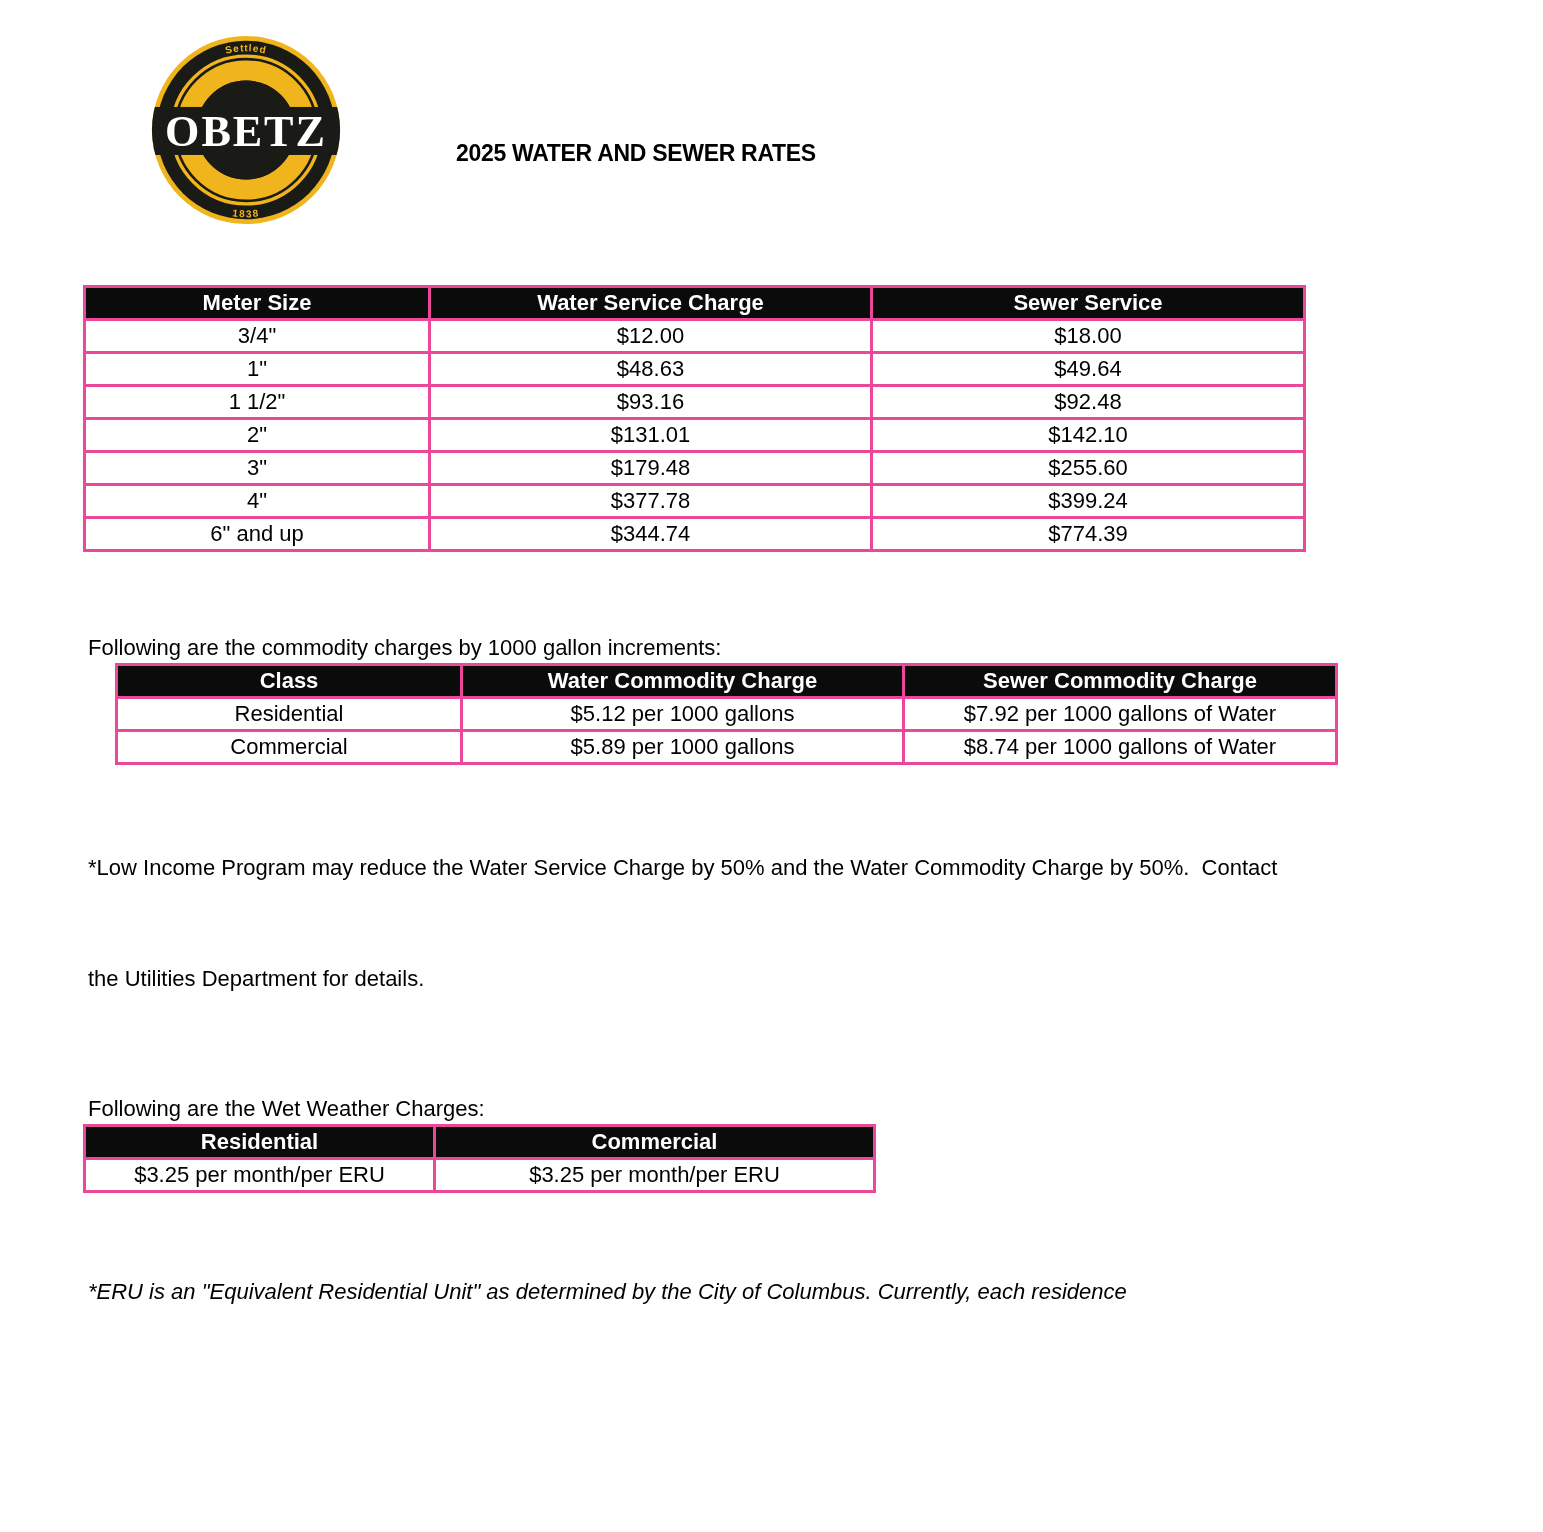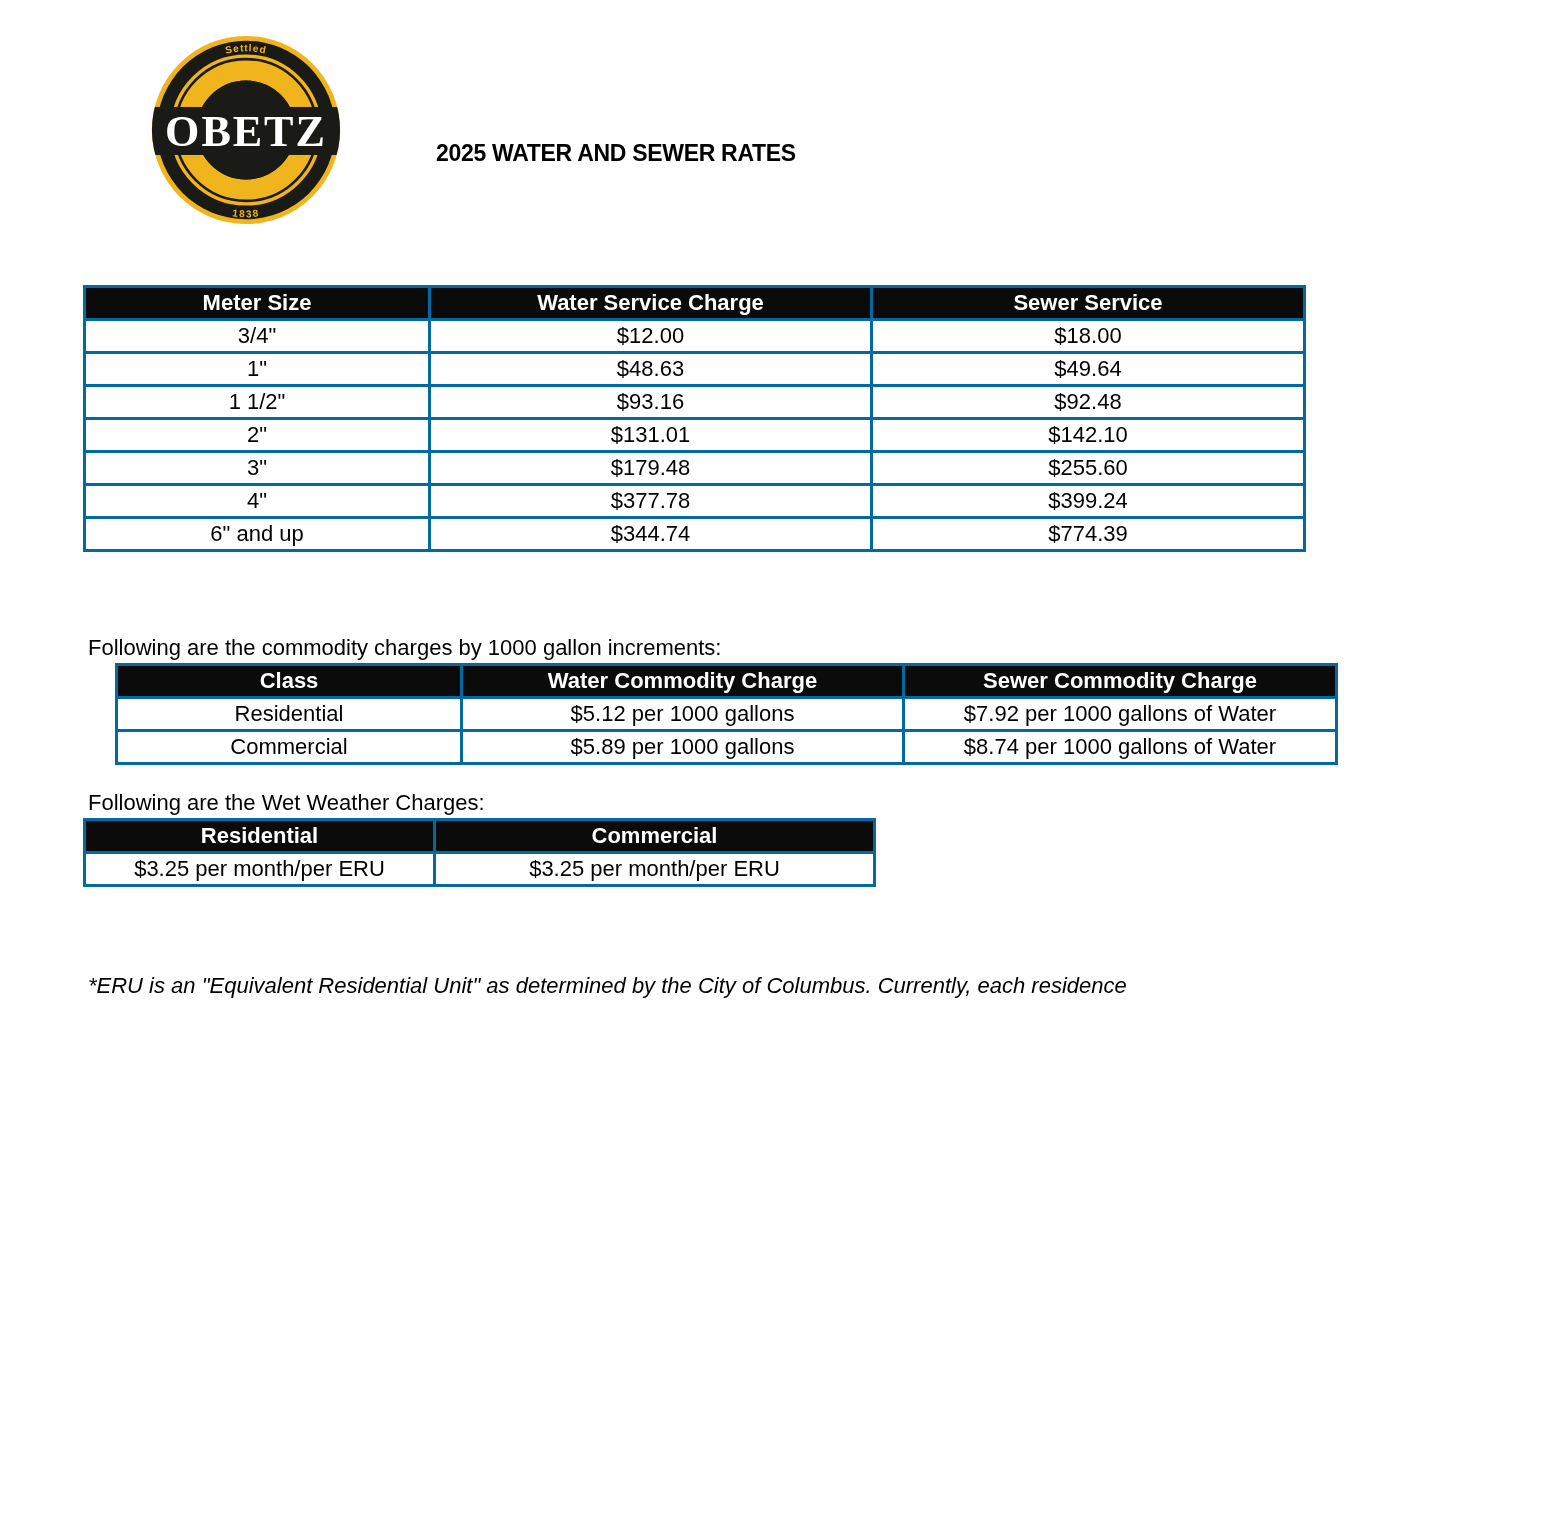--- a/index.html
+++ b/index.html
@@ -15,21 +15,21 @@
   
   .logo-wrap {
     position: absolute;
     left: 150px;
     top: 34px;
     width: 192px;
     height: 192px;
   }
   .doc-title {
     position: absolute;
-    left: 436px;
+    left: 456px;
     top: 140px;
     font-size: 23px;
     font-weight: 700;
     letter-spacing: -0.3px;
     white-space: nowrap;
   }
 
   
   .content {
     position: absolute;
@@ -52,21 +52,21 @@
   .note.italic { font-style: italic; }
 
   
   table.rate-table {
     border-collapse: collapse;
     table-layout: fixed;
     margin-top: 2px;
   }
   table.rate-table th,
   table.rate-table td {
-    border: 3px solid #0369a1;
+    border: 3px solid #ec4899;
     height: 33px;
     text-align: center;
     vertical-align: middle;
     font-size: 22px;
     padding: 0 4px;
     overflow: hidden;
     white-space: nowrap;
   }
   table.rate-table th {
     background: #0b0b0b;
@@ -199,20 +199,24 @@
           <td>$5.12 per 1000 gallons</td>
           <td>$7.92 per 1000 gallons of Water</td>
         </tr>
         <tr>
           <td>Commercial</td>
           <td>$5.89 per 1000 gallons</td>
           <td>$8.74 per 1000 gallons of Water</td>
         </tr>
       </tbody>
     </table>
+  <div class="note mt-lowincome-note">
+    <div>*Low Income Program may reduce the Water Service Charge by 50% and the Water Commodity Charge by 50%.  Contact</div>
+    <div>the Utilities Department for details.</div>
+  </div>
 
   <div class="intro mt-wet-intro">Following are the Wet Weather Charges:</div>
   <table class="rate-table t-wet">
     <colgroup>
         <col class="c1">
         <col class="c2">
       </colgroup>
   <thead>
         <tr>
           <th>Residential</th>

